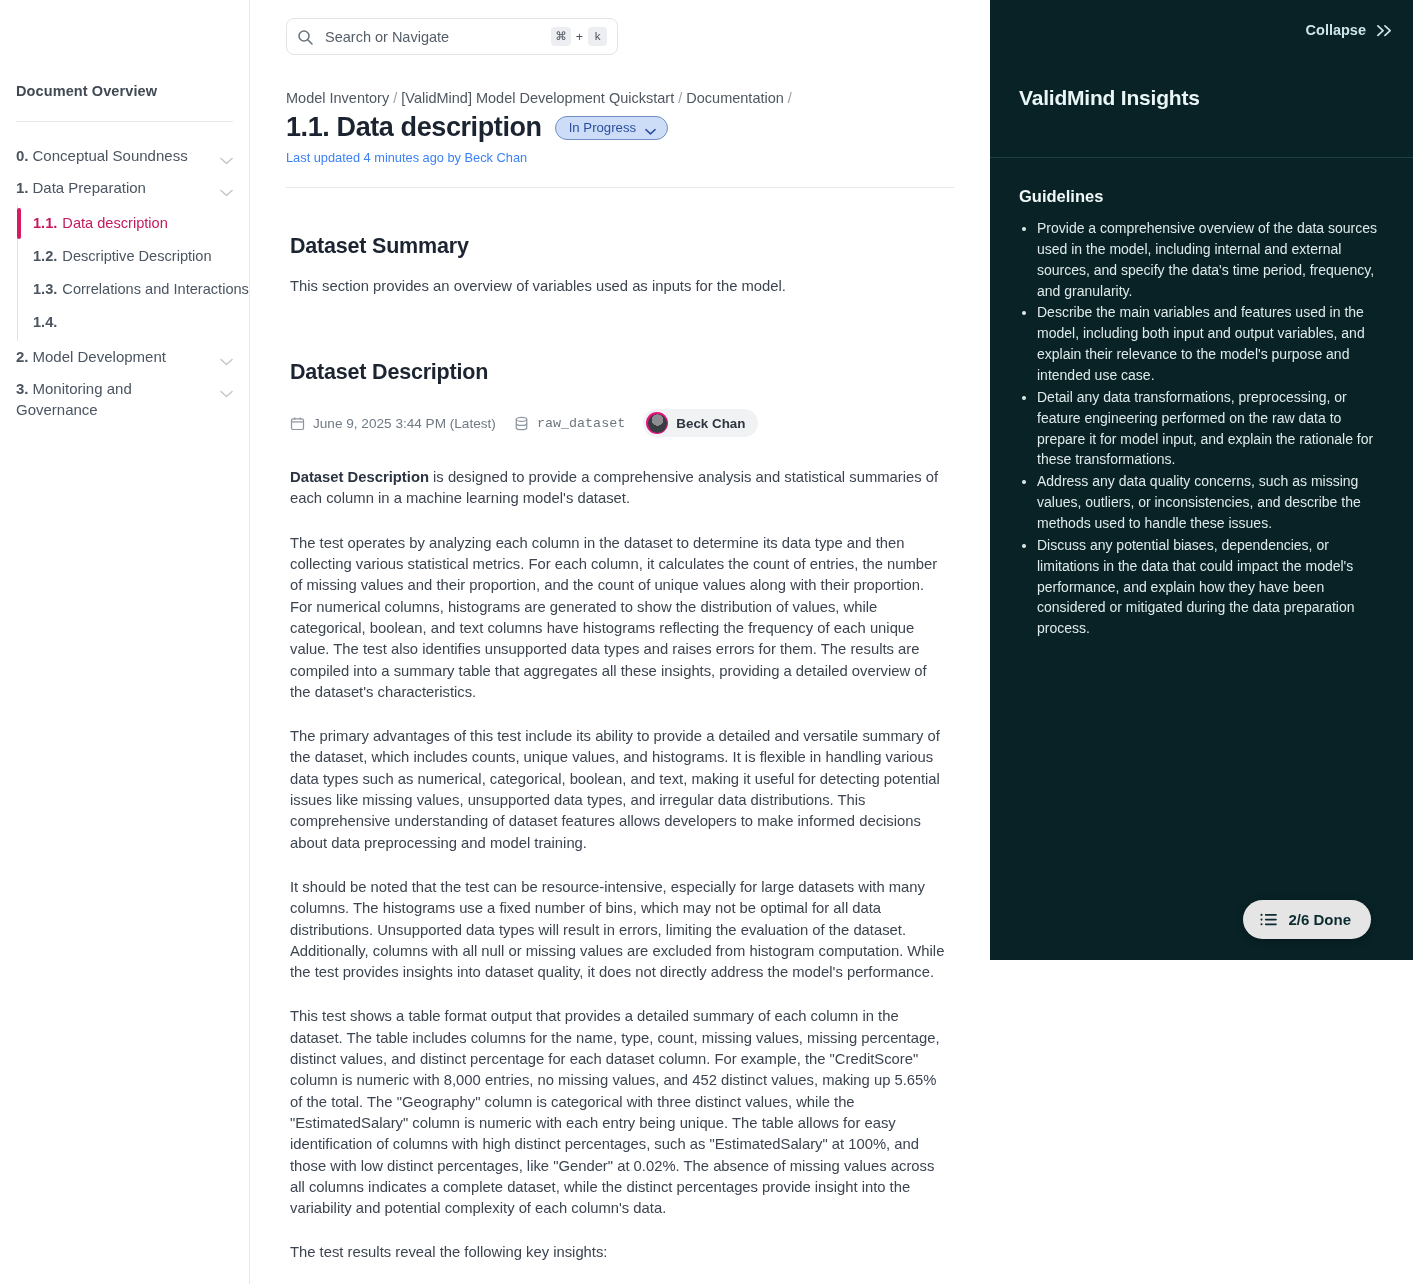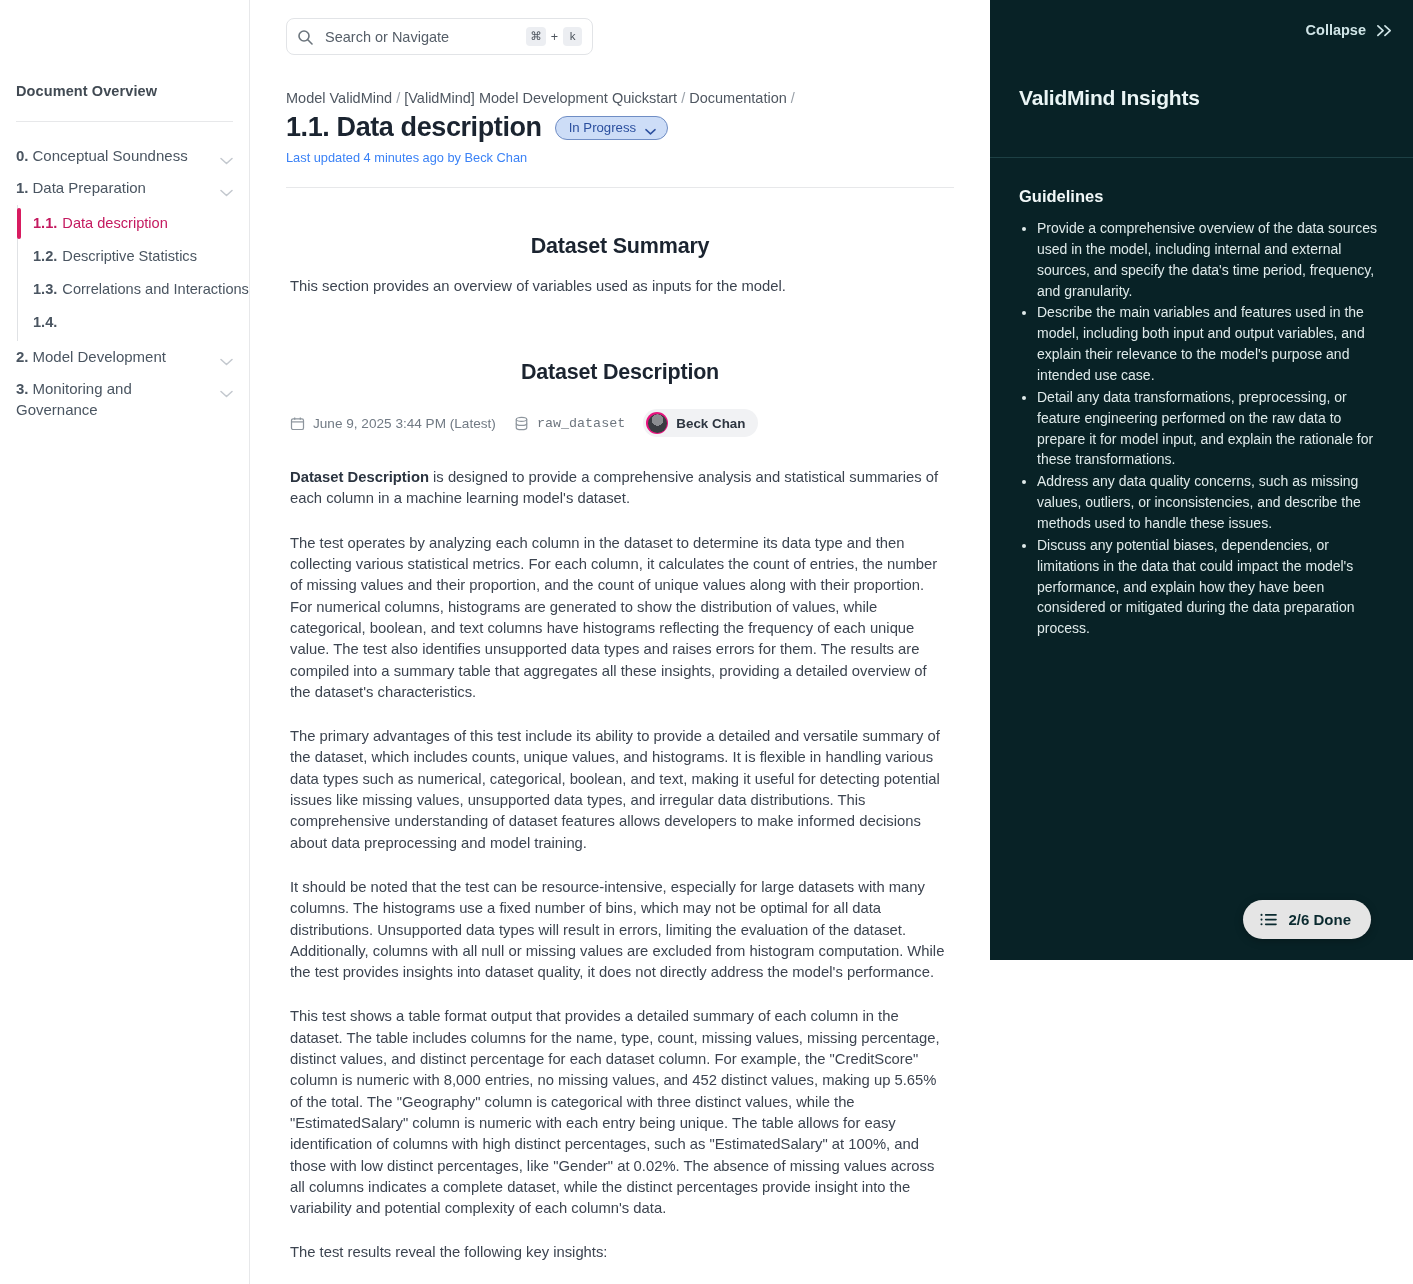--- a/index.html
+++ b/index.html
@@ -52,21 +52,21 @@
     width: 4px; background: #d81b60; border-radius: 2px;
   }
 
   
   .main {
     flex: 0 0 740px; width: 740px; height: 1284px;
     background: #ffffff; position: relative;
   }
   .main-head { padding: 0 36px; }
   .searchbar {
-    margin-top: 18px; width: 307px; height: 37px;
+    margin-top: 18px; width: 332px; height: 37px;
     border: 1px solid #e2e4e7; border-radius: 8px;
     display: flex; align-items: center; padding: 0 10px;
     background: #fff; cursor: text;
   }
   .search-ico { width: 16px; height: 16px; color: #6c757d; flex: 0 0 16px; }
   .search-ph { font-size: 14.5px; color: #555e68; margin-left: 12px; flex: 1; }
   .kbd-wrap { display: flex; align-items: center; gap: 5px; }
   .kbd {
     background: #eceef2; color: #4b535c; border-radius: 4px;
     font-size: 11.5px; min-width: 19px; height: 19px; line-height: 19px;
@@ -87,21 +87,21 @@
     background: #cdddf7; border: 1px solid #6f8dc4; color: #2b4f9e;
     border-radius: 20px; font-size: 13.2px; padding: 3px 11px 4px 13px;
     cursor: pointer; height: 24px;
   }
   .badge-chev { width: 11px; height: 7px; color: #2b4f9e; }
   .subtitle { font-size: 12.8px; color: #3b82f6; margin-top: 7px; }
 
   .main-head-sep { height: 1px; background: #e7e8ea; margin-top: 22px; }
 
   .doc { padding: 0 40px 0 40px; }
-  .h2 { font-size: 21.5px; font-weight: bold; color: #1b2430; letter-spacing: -.2px; text-align: center; }
+  .h2 { font-size: 21.5px; font-weight: bold; color: #1b2430; letter-spacing: -.2px; }
   .sec1 { padding-top: 46px; }
   .lead { font-size: 14.8px; color: #3c4450; margin-top: 16px; line-height: 1.5; }
   .sec2 { padding-top: 63px; }
   .meta-row {
     display: flex; align-items: center; gap: 18px; margin-top: 24px;
   }
   .meta-item { display: flex; align-items: center; gap: 8px; font-size: 13.6px; color: #717a84; }
   .meta-ico { width: 15px; height: 15px; color: #8d959d; flex: 0 0 15px; }
   .meta-mono { font-family: "Liberation Mono", monospace; font-size: 13.4px; color: #6d757e; }
   .owner-chip {
@@ -182,21 +182,21 @@
               <polyline points="1,1.5 6.5,6.5 12,1.5"></polyline>
             </svg></span>
         </div>
         <div class="nav-children">
           <div class="nav-child active">
             <span class="num">1.1.</span>
             <span>Data description</span>
           </div>
           <div class="nav-child">
             <span class="num">1.2.</span>
-            <span>Descriptive Statistics</span>
+            <span>Descriptive Description</span>
           </div>
           <div class="nav-child">
             <span class="num">1.3.</span>
             <span>Correlations and Interactions</span>
           </div>
           <div class="nav-child">
             <span class="num">1.4.</span>
           </div>
         </div>
         <div class="nav-top">
@@ -226,21 +226,21 @@
         </span>
         <span class="search-ph">Search or Navigate</span>
         <span class="kbd-wrap">
           <span class="kbd">⌘</span>
           <span class="kbd-plus">+</span>
           <span class="kbd">k</span>
         </span>
       </div>
 
       <div class="breadcrumb" id="breadcrumb-root">
-          <span>Model ValidMind</span>
+          <span>Model Inventory</span>
           <span class="bc-sep"> / </span>
           <span>[ValidMind] Model Development Quickstart</span>
           <span class="bc-sep"> / </span>
           <span>Documentation</span>
           <span class="bc-sep"> / </span>
         </div>
 
       <div class="title-row">
         <h1 class="page-title">1.1. Data description</h1>
         <div class="status-badge">

